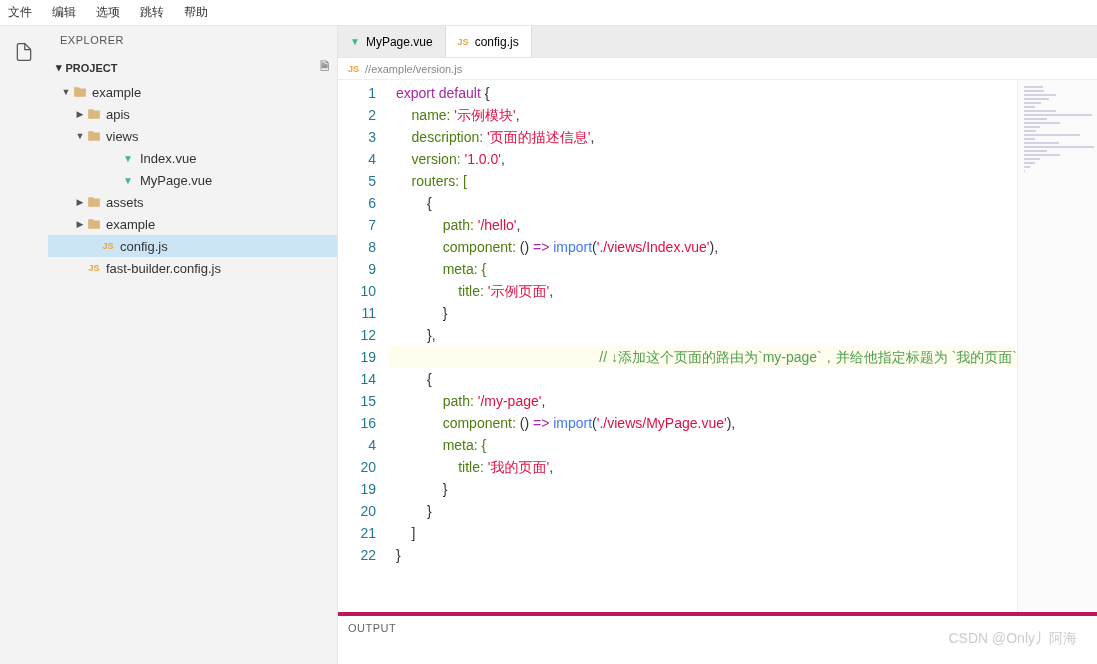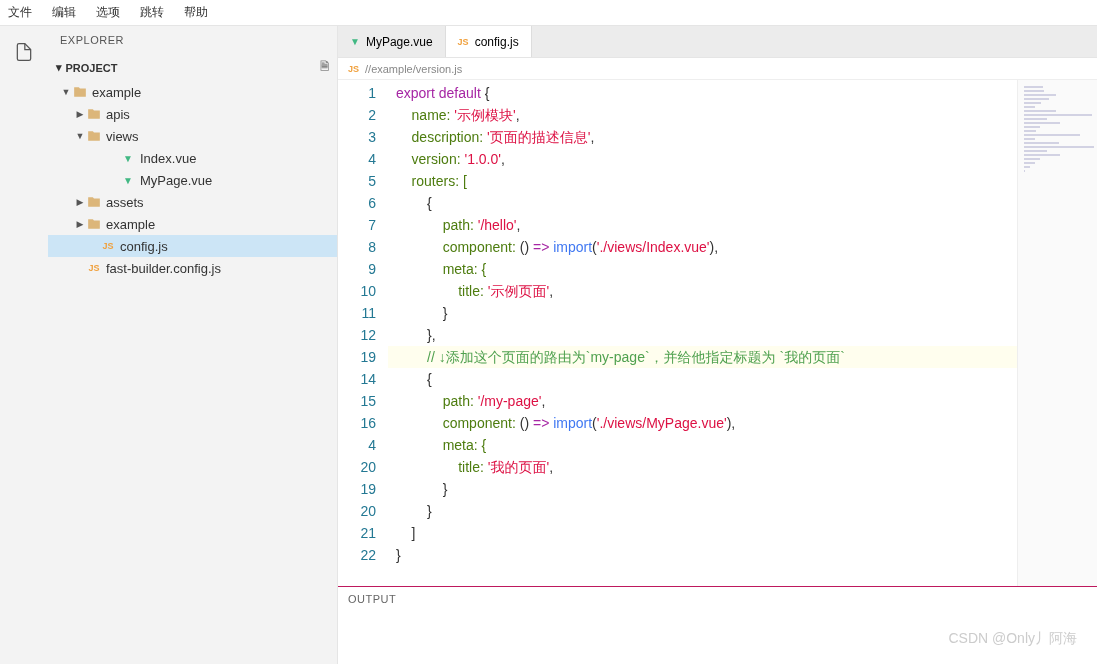--- a/index.html
+++ b/index.html
@@ -28,31 +28,31 @@
 .editor-area { flex: 1; display: flex; flex-direction: column; overflow: hidden; }
 .tabs { height: 32px; display: flex; align-items: stretch; background: #ececec; border-bottom: 1px solid #e5e5e5; }
 .tab { display: flex; align-items: center; padding: 0 12px; font-size: 12px; gap: 6px; cursor: pointer; border-right: 1px solid #ddd; }
 .tab.active { background: #fff; }
 .breadcrumb { height: 22px; display: flex; align-items: center; padding: 0 10px; font-size: 11px; color: #888; gap: 6px; border-bottom: 1px solid #eee; }
 .code-area { flex: 1; display: flex; overflow: hidden; position: relative; font-family: Consolas, monospace; font-size: 14px; }
 .gutter { width: 50px; text-align: right; padding-right: 12px; color: #237893; background: #fff; line-height: 22px; padding-top: 2px; }
 .gutter div { height: 22px; }
 .code { flex: 1; line-height: 22px; white-space: pre; padding-top: 2px; color: #333; position: relative; }
 .code .line { height: 22px; padding-left: 8px; }
-.code .line.hl { background: #fffeee; }
+.code .line.hl { background: #fffeee; text-align: right; }
 .tok-kw { color: #a626a4; }
 .tok-str { color: #d14; }
 .tok-fn { color: #4078f2; }
 .tok-prop { color: #4d7c0f; }
 .tok-punc { color: #333; }
 .tok-com { color: #50a14f; }
 .minimap { width: 80px; background: #fafafa; border-left: 1px solid #eee; position: relative; }
 .minimap-lines { position: absolute; top: 6px; left: 6px; right: 6px; }
 .minimap-lines div { height: 2px; margin-bottom: 2px; background: #aac; opacity: 0.5; }
-.output-panel { height: 78px; border-top: 1px solid #be185d; background: #fff; }
+.output-panel { height: 52px; border-top: 4px solid #be185d; background: #fff; }
 .output-title { font-size: 11px; color: #666; padding: 6px 10px; letter-spacing: 0.5px; }
 .watermark { position: absolute; bottom: 16px; right: 20px; color: #ccc; font-size: 14px; }
 </style>
 </head>
 <body>
 
 <div class="menubar">
     <span>文件</span>
     <span>编辑</span>
     <span>选项</span>

